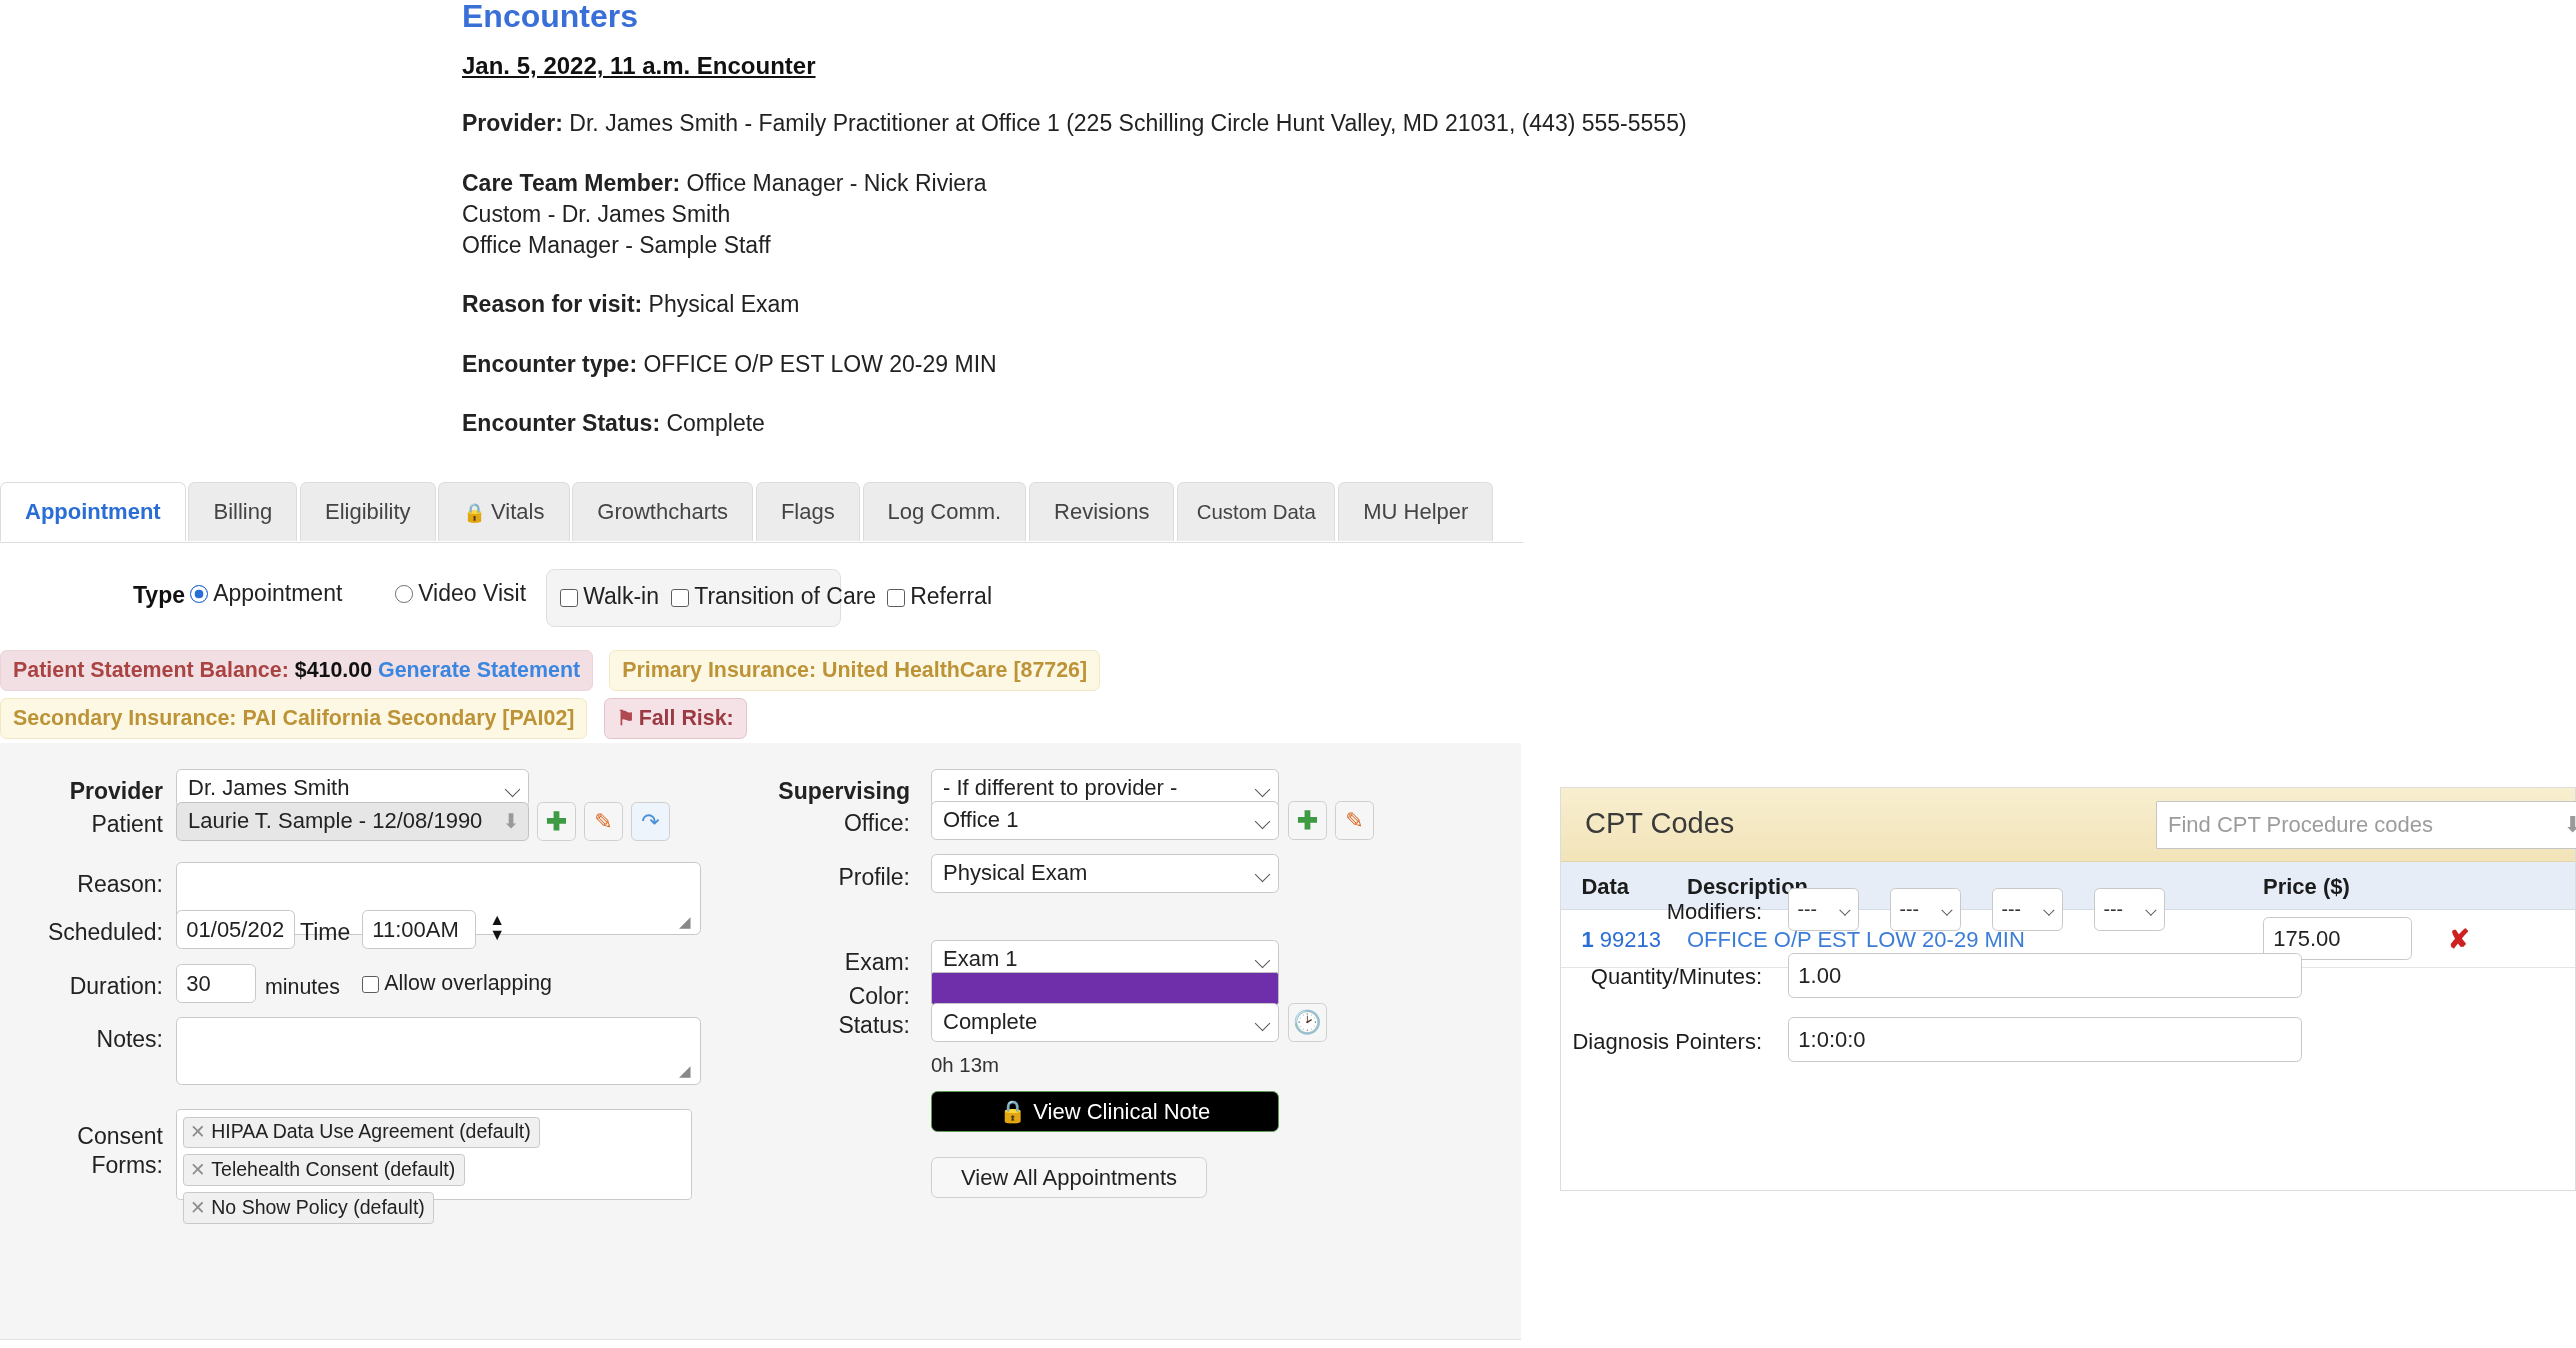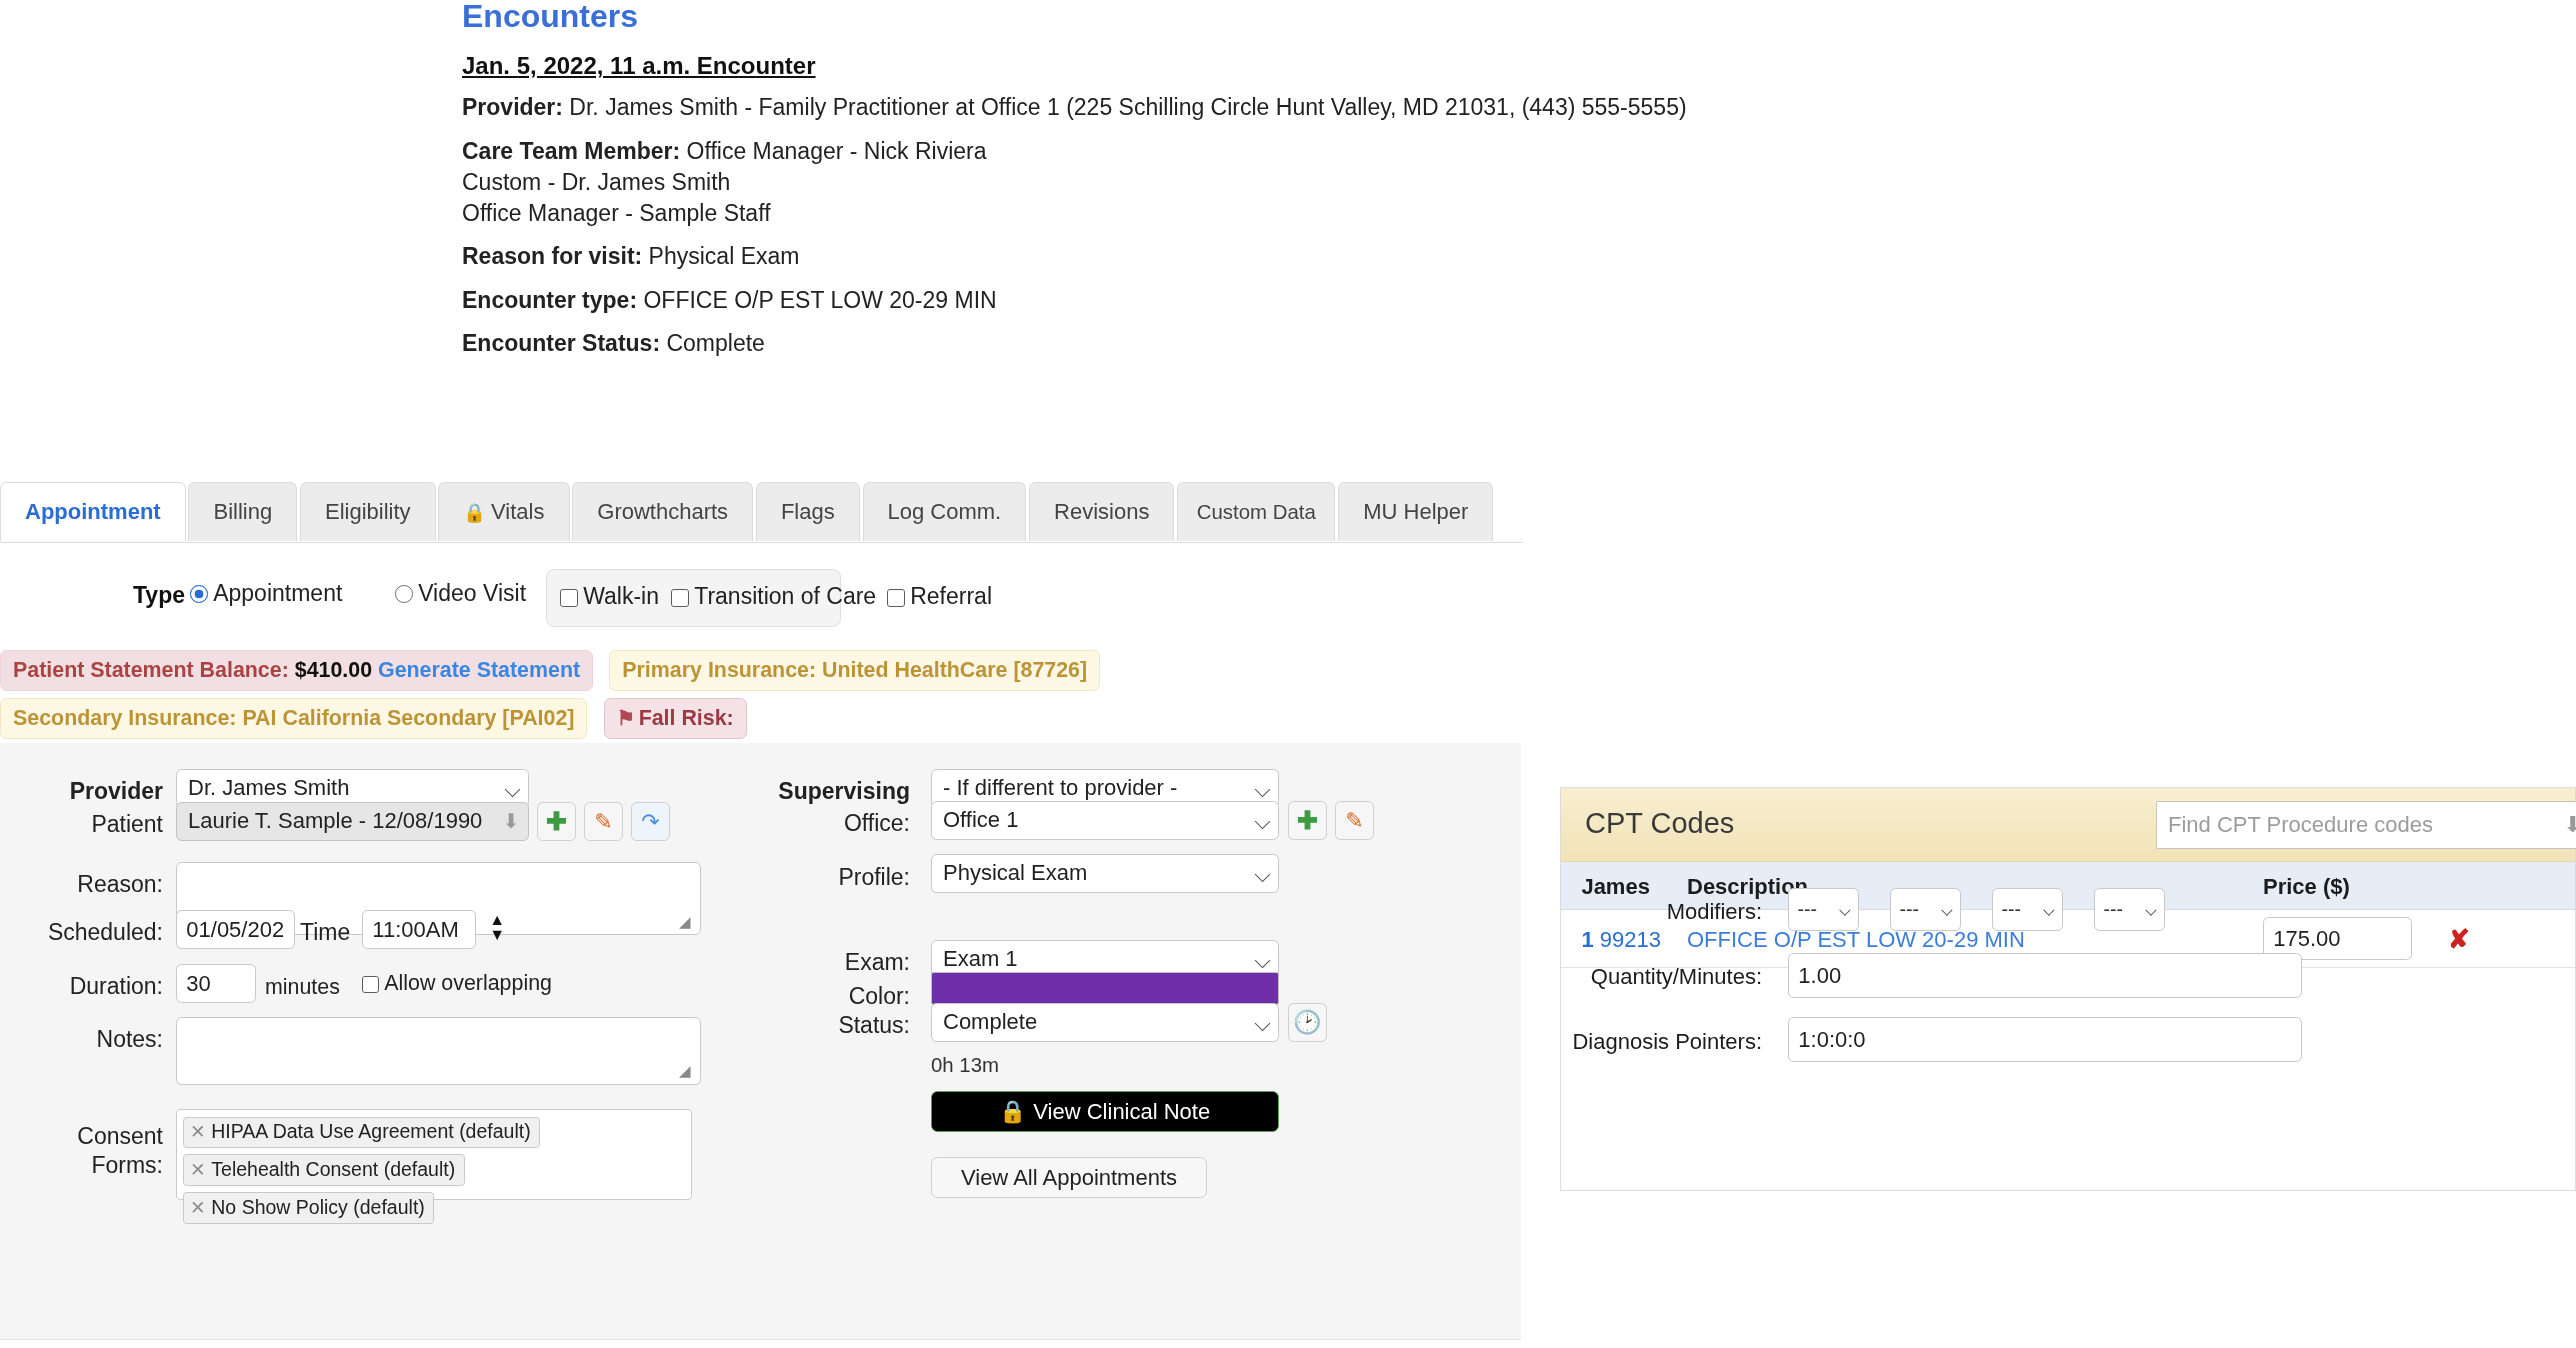--- a/index.html
+++ b/index.html
@@ -13,21 +13,21 @@
   
   #encounter-header { position: absolute; left: 462px; top: 0px; width: 1950px; }
   #page-title {
     color: #3a6fd8; font-size: 32px; font-weight: bold;
     line-height: 1.0; margin: 0; padding: 0;
   }
   #encounter-date {
     font-size: 24px; font-weight: bold; color: #111;
     text-decoration: underline; margin-top: 20.4px; display: block;
   }
-  .meta-line { font-size: 23px; color: #222; margin-top: 12px; line-height: 1.36; }
+  .meta-line { font-size: 23px; color: #222; margin-top: 28px; line-height: 1.36; }
   .meta-line .lbl { font-weight: bold; }
   .meta-sub { font-size: 23px; color: #222; line-height: 1.36; }
 
   
   #tab-bar {
     position: absolute; left: 0px; top: 482px; width: 1523px; height: 61px;
     border-bottom: 0.9px solid #dcdcdc;
   }
   .tab {
     position: relative; float: left; height: 59px; line-height: 58px;
@@ -416,21 +416,21 @@
 
   <div id="cpt-head">
     <span id="cpt-title">CPT Codes</span>
     <div id="cpt-search-wrap">
       <input id="cpt-search" placeholder="Find CPT Procedure codes" style="">
       <span id="cpt-search-arrow">⬇</span>
     </div>
   </div>
 
   <div id="cpt-col-head">
-    <span class="ch" style="left:20.4px;">James</span>
+    <span class="ch" style="left:20.4px;">Data</span>
     <span class="ch" style="left:126px;">Description</span>
     <span class="ch" style="left:702px;">Price ($)</span>
   </div>
 
   <div id="cpt-row">
     <span class="cell" id="cpt-code">
       <span class="num">1</span>
       <span>99213</span>
     </span>
     <span class="cell" id="cpt-desc">OFFICE O/P EST LOW 20-29 MIN</span>

